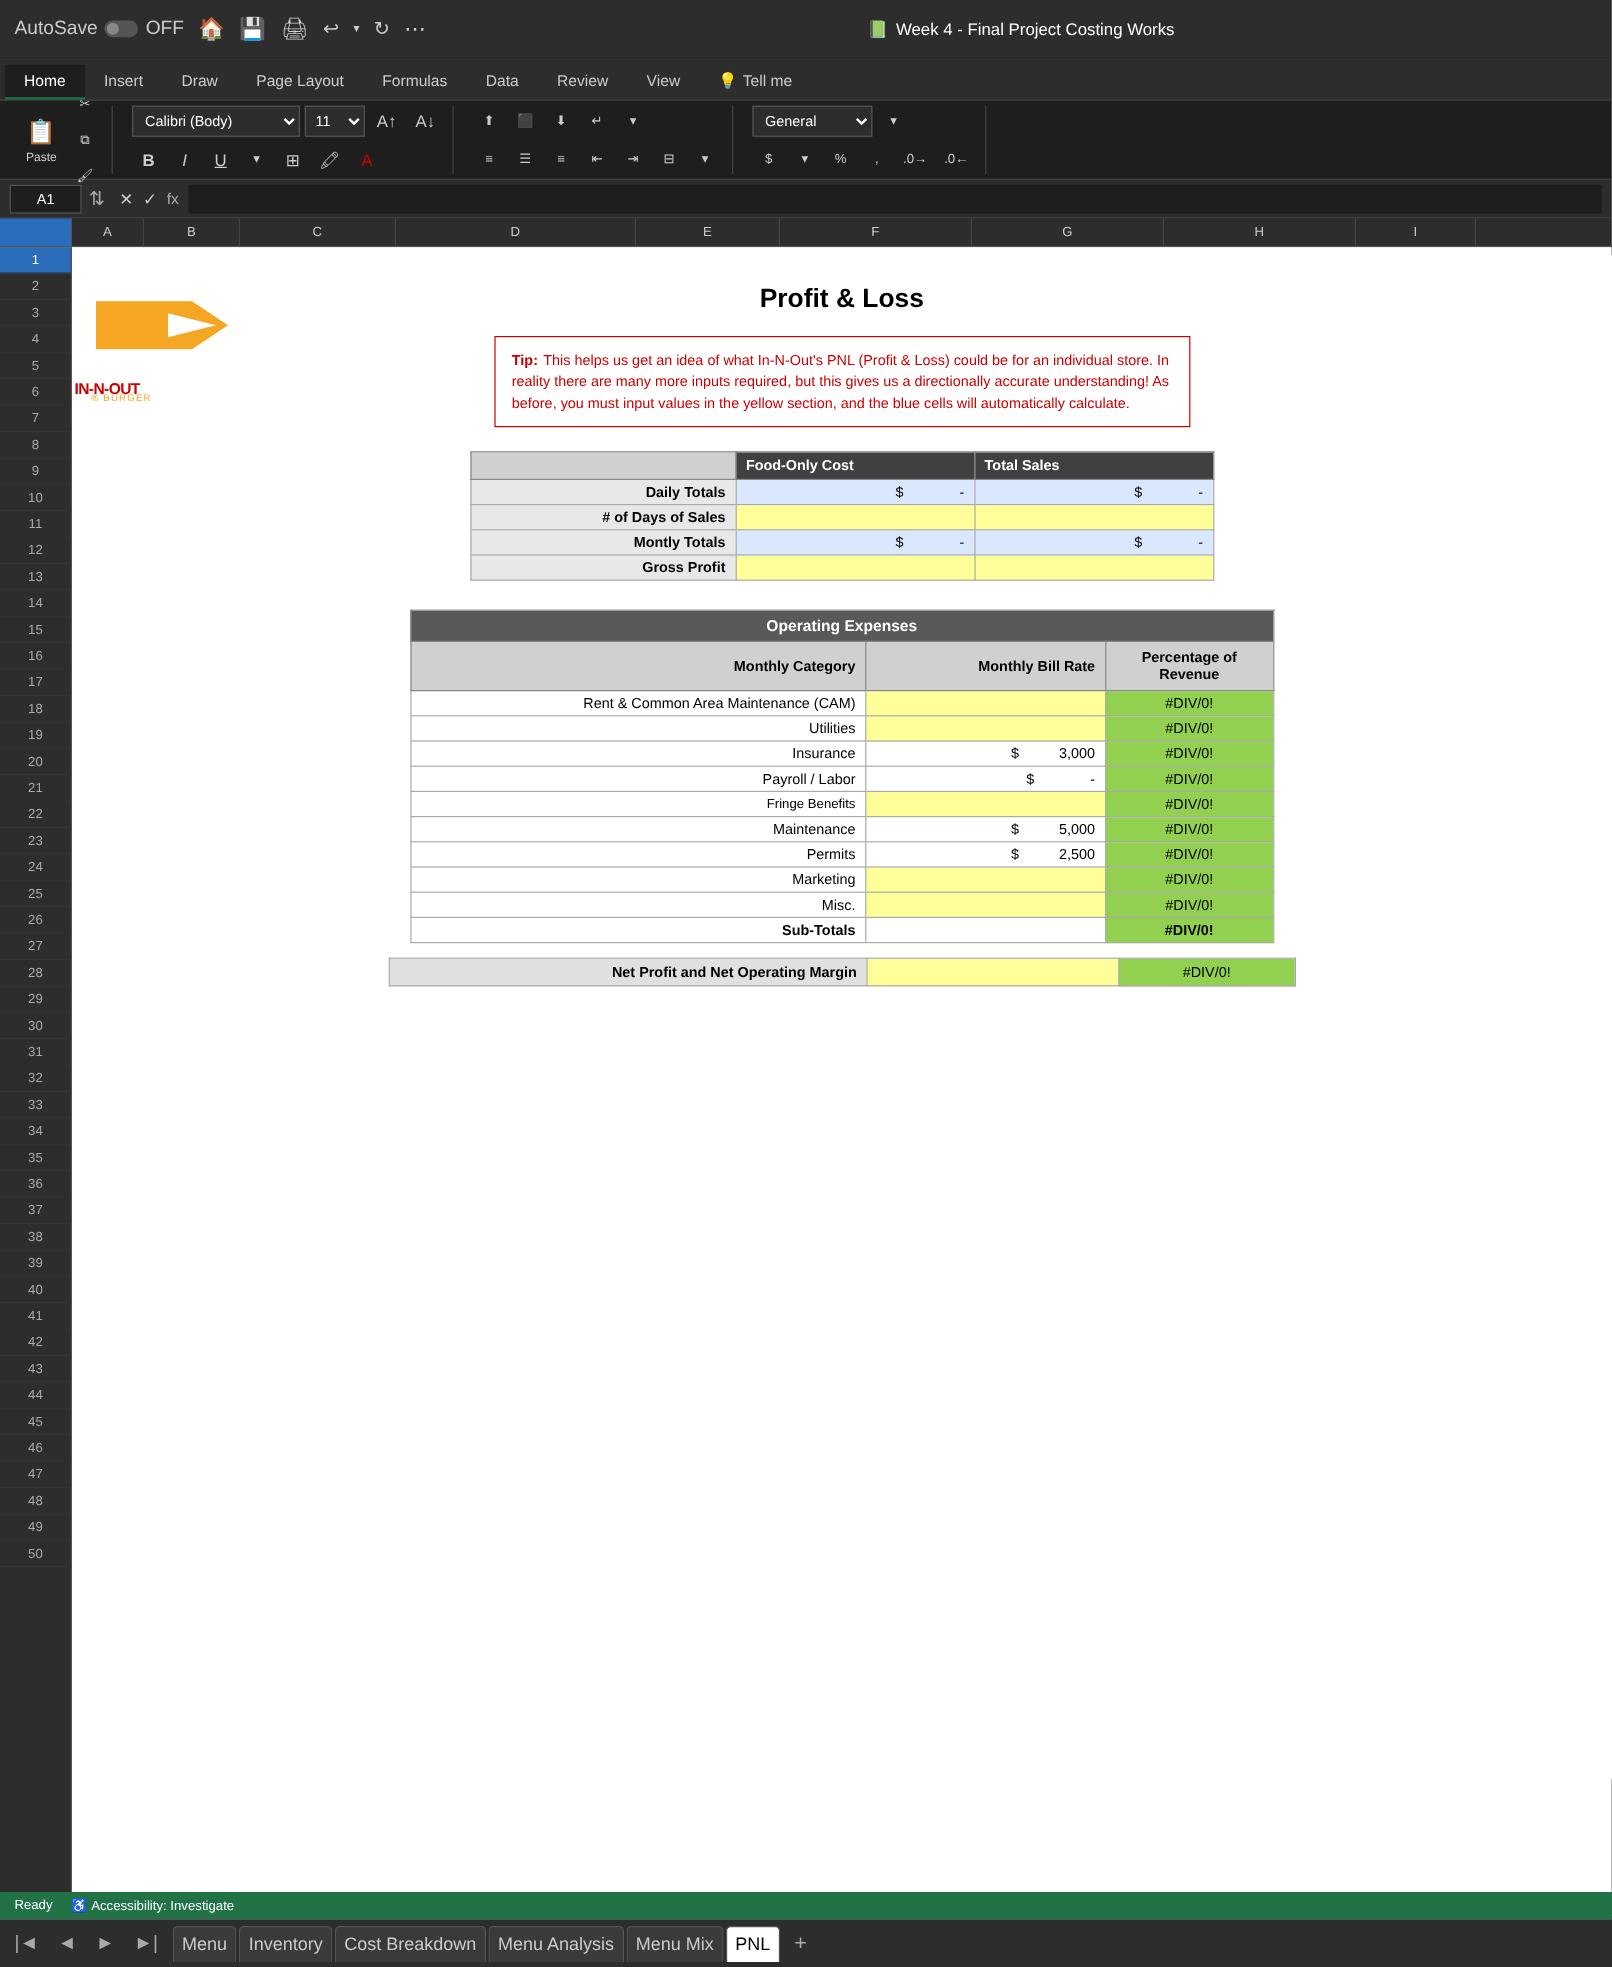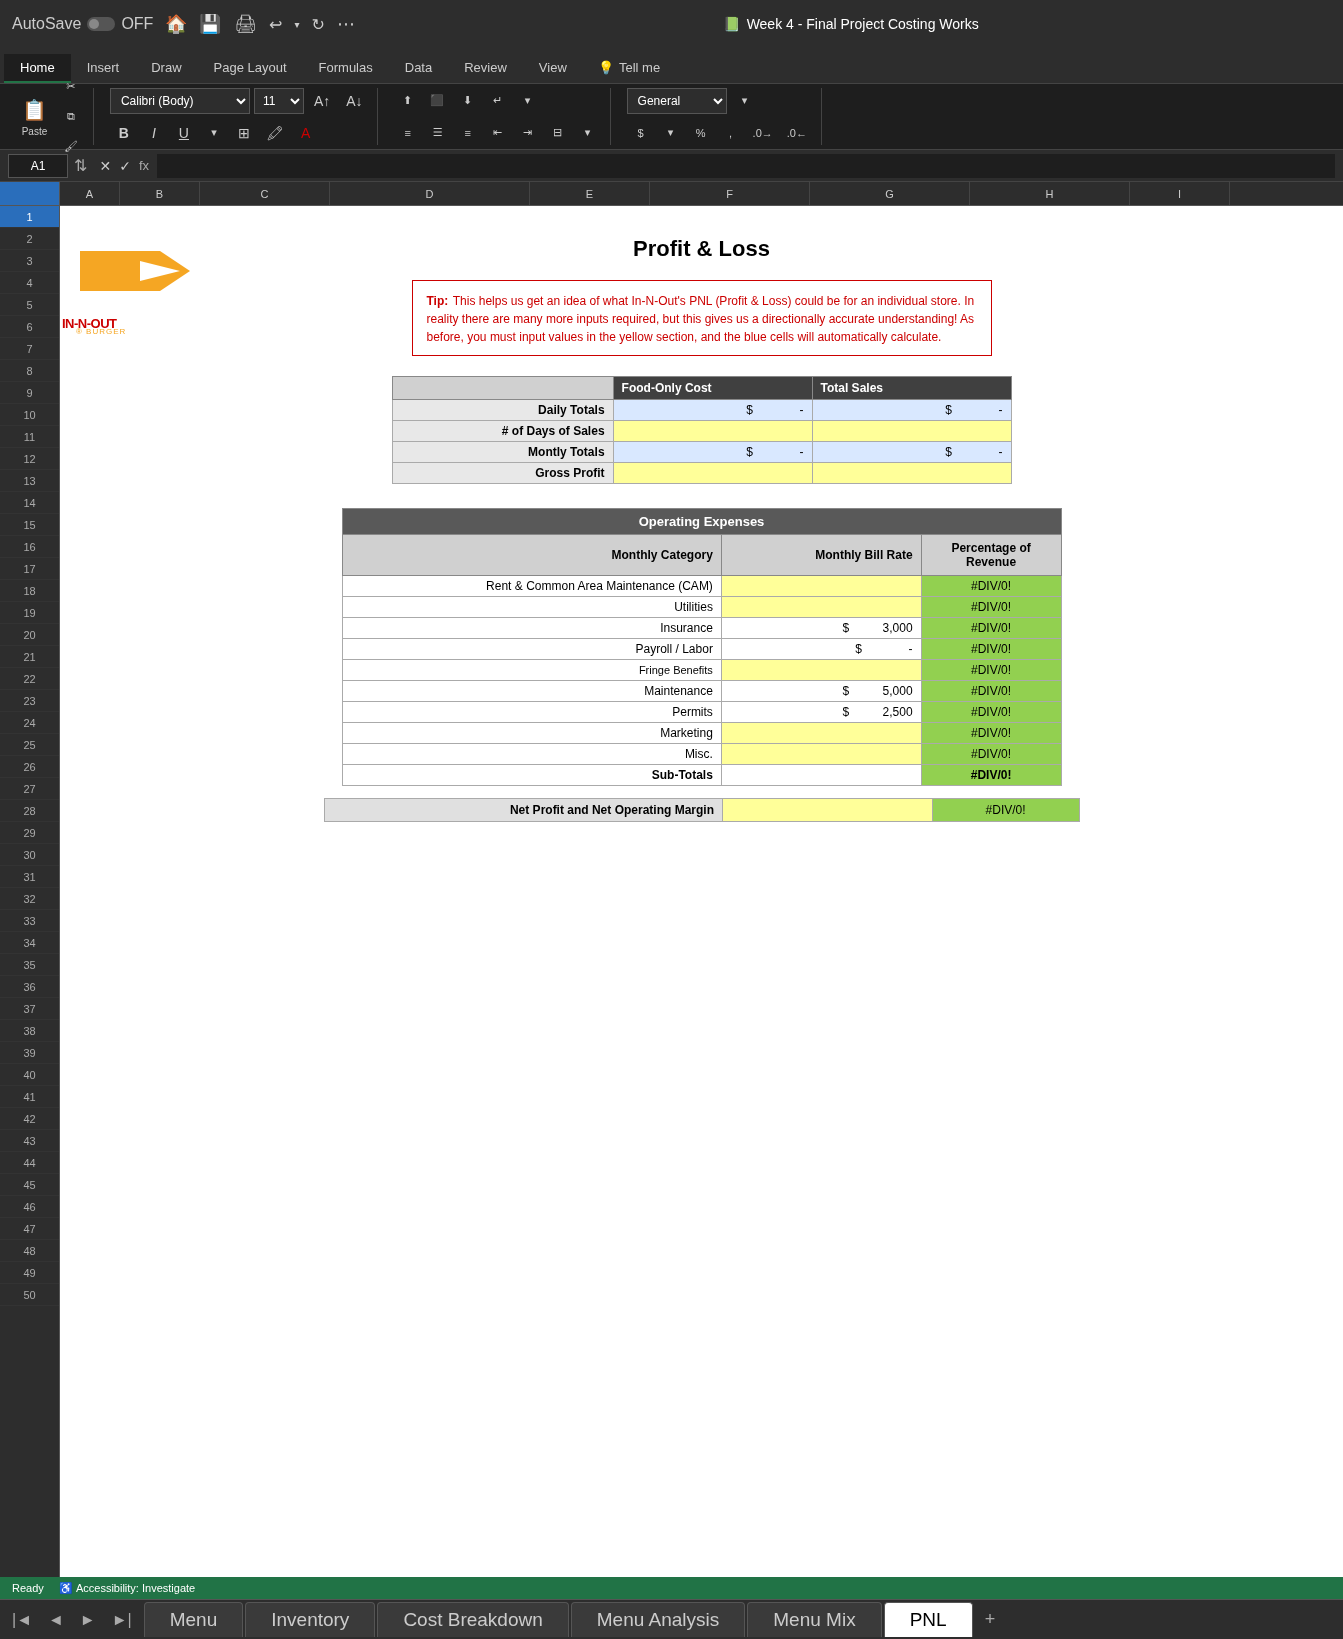--- a/index.html
+++ b/index.html
@@ -282,22 +282,22 @@
     }
     .sheet-tab-scroll { display: flex; align-items: center; padding: 0 4px; }
     .sheet-tab-btn {
       color: #aaa;
       font-size: 16px;
       padding: 4px 8px;
       cursor: pointer;
     }
     .sheet-tabs-list { display: flex; align-items: center; gap: 2px; }
     .sheet-tab {
-      padding: 6px 25px;
-      font-size: 19px;
+      padding: 6px 7px;
+      font-size: 15px;
       color: #ccc;
       background: #3a3a3a;
       border: 1px solid #555;
       border-bottom: none;
       cursor: pointer;
       border-radius: 4px 4px 0 0;
       white-space: nowrap;
     }
     .sheet-tab.active {
       background: #fff;

